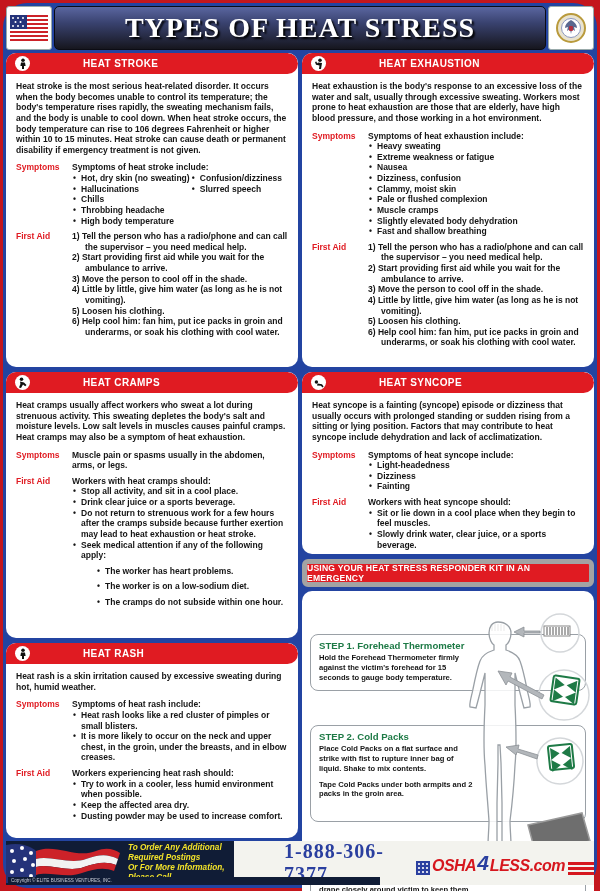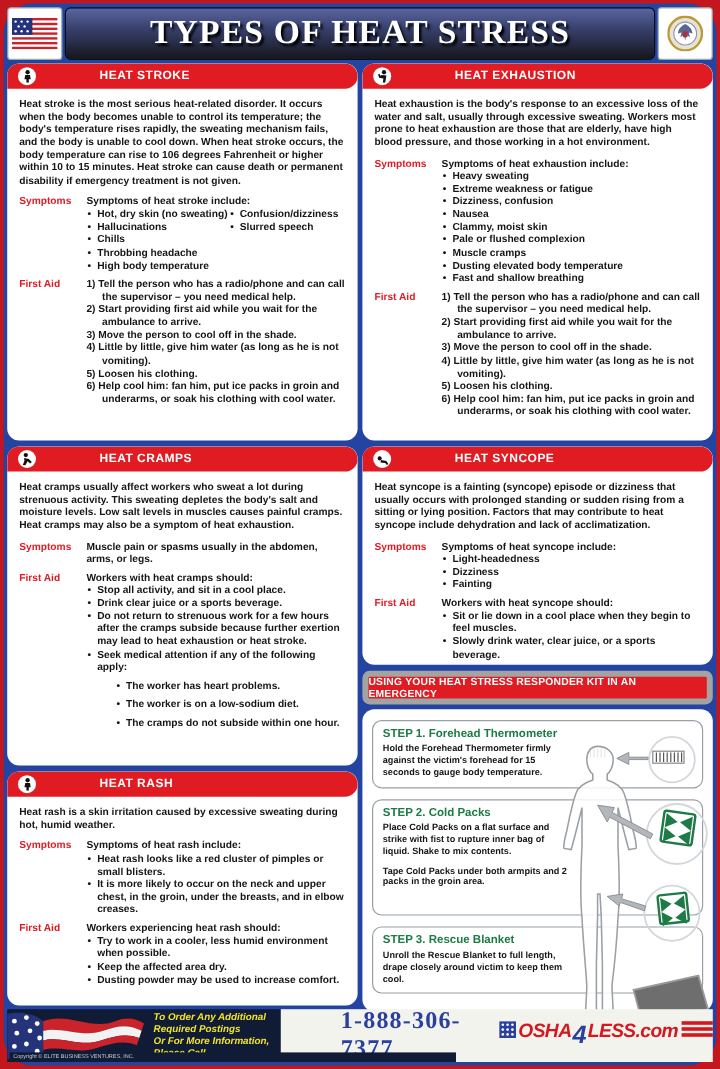--- a/index.html
+++ b/index.html
@@ -31,36 +31,36 @@
   .li{position:relative;padding-left:9px;}
   .li::before{content:"\2022";position:absolute;left:1px;top:0;}
   .li2{margin-left:24px;}
   .li + .li2{margin-top:5px;}
   .ni{padding-left:13px;text-indent:-13px;}
 
   
   .kit{display:flex;flex-direction:column;flex:1;min-height:0;}
   .kit-banner{height:18px;flex:none;background:#e01b22;border-radius:6px;border:5px solid #a3a3a3;color:#fff;font-weight:bold;font-size:8.6px;display:flex;align-items:center;justify-content:center;letter-spacing:.2px;}
   .kit-box{flex:1;background:#fff;border-radius:10px;margin-top:4px;position:relative;padding:9px 8px 6px 8px;box-sizing:border-box;}
-  .step{border:1.6px solid #9aa0a6;border-radius:8px;padding:5px 8px;margin-bottom:9px;}
+  .step{border:1.6px solid #9aa0a6;border-radius:8px;padding:5px 8px;margin-bottom:9px;margin-top:34px;}
   .step-title{color:#1e7a46;font-weight:bold;font-size:9.6px;margin-bottom:2px;}
   .step-text{font-size:7.6px;line-height:1.3;font-weight:bold;color:#151515;max-width:158px;}
   .step-text.mt{margin-top:6px;}
   .step1{height:57px;box-sizing:border-box;}
   .step2{height:97px;box-sizing:border-box;}
   .step3{height:56px;box-sizing:border-box;}
   .figure{position:absolute;top:22px;right:2px;width:152px;height:248px;}
 
   
   .footer{flex:none;height:44px;margin-top:3px;position:relative;display:flex;}
   .f-left{width:228px;background:#101c36;display:flex;align-items:center;flex:none;}
   .f-right{flex:1;background:#f3f3ee;display:flex;align-items:center;}
   .order-text{color:#f3e32a;font-style:italic;font-weight:bold;font-size:8.2px;line-height:1.22;margin-left:4px;}
   .phone{font-family:"Liberation Serif",serif;font-weight:bold;font-size:20px;color:#2a3f9f;letter-spacing:1px;margin-left:50px;}
-  .logo{display:flex;align-items:flex-start;margin-left:22px;font-style:italic;font-weight:bold;}
+  .logo{display:flex;align-items:flex-end;margin-left:22px;font-style:italic;font-weight:bold;}
   .logo-osha{color:#d6171e;font-size:16px;letter-spacing:-.5px;}
   .logo-four{color:#2a3f9f;font-size:21px;margin:0 1px;}
   .logo-less{color:#d6171e;font-size:16px;letter-spacing:-.5px;}
   .logo-flag{margin-right:2px;}
   .logo-stripes{display:flex;flex-direction:column;gap:2px;margin-left:3px;}
   .logo-stripes span{display:block;width:26px;height:3px;background:#d6171e;}
   .copyright{position:absolute;left:2px;bottom:0;height:8px;width:372px;background:#101c36;color:#c6cbd6;font-size:4.6px;line-height:8px;padding-left:3px;box-sizing:border-box;}
 </style>
 </head>
 <body>
@@ -234,26 +234,26 @@
           <span class="btitle">HEAT EXHAUSTION</span>
         </div>
         <div class="intro">Heat exhaustion is the body's response to an excessive loss of the water and salt, usually through excessive sweating. Workers most prone to heat exhaustion are those that are elderly, have high blood pressure, and those working in a hot environment.</div>
         <div class="row">
           <div class="rlabel">Symptoms</div>
           <div class="rbody">
             <div>Symptoms of heat exhaustion include:</div>
             <div>
                   <div class="li">Heavy sweating</div>
                   <div class="li">Extreme weakness or fatigue</div>
+                  <div class="li">Nausea</div>
                   <div class="li">Dizziness, confusion</div>
-                  <div class="li">Nausea</div>
                   <div class="li">Clammy, moist skin</div>
                   <div class="li">Pale or flushed complexion</div>
                   <div class="li">Muscle cramps</div>
-                  <div class="li">Dusting elevated body temperature</div>
+                  <div class="li">Slightly elevated body dehydration</div>
                   <div class="li">Fast and shallow breathing</div>
                 </div>
           </div>
         </div>
         <div class="row">
           <div class="rlabel">First Aid</div>
           <div class="rbody">
                 <div class="ni">1) Tell the person who has a radio/phone and can call the supervisor – you need medical help.</div>
                 <div class="ni">2) Start providing first aid while you wait for the ambulance to arrive.</div>
                 <div class="ni">3) Move the person to cool off in the shade.</div>

